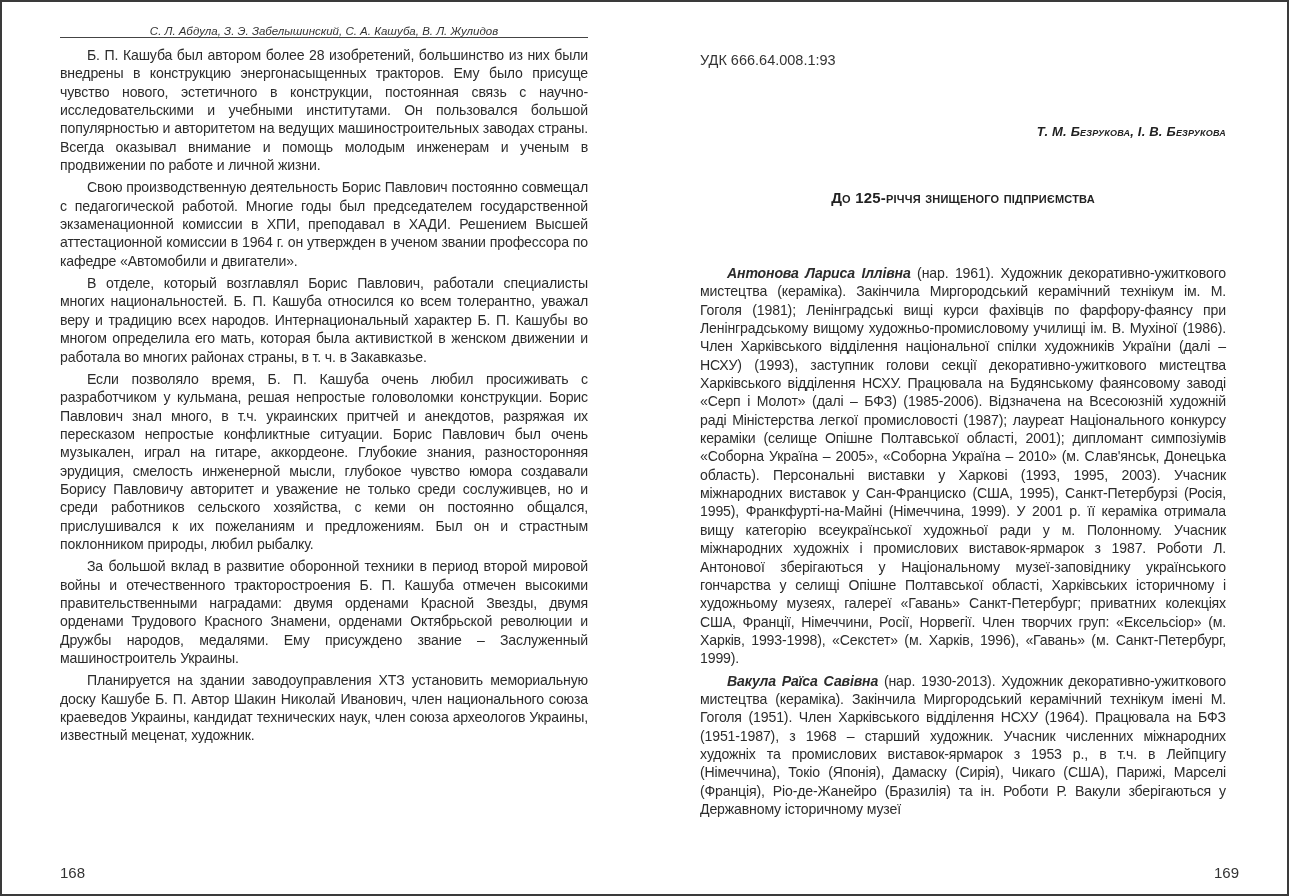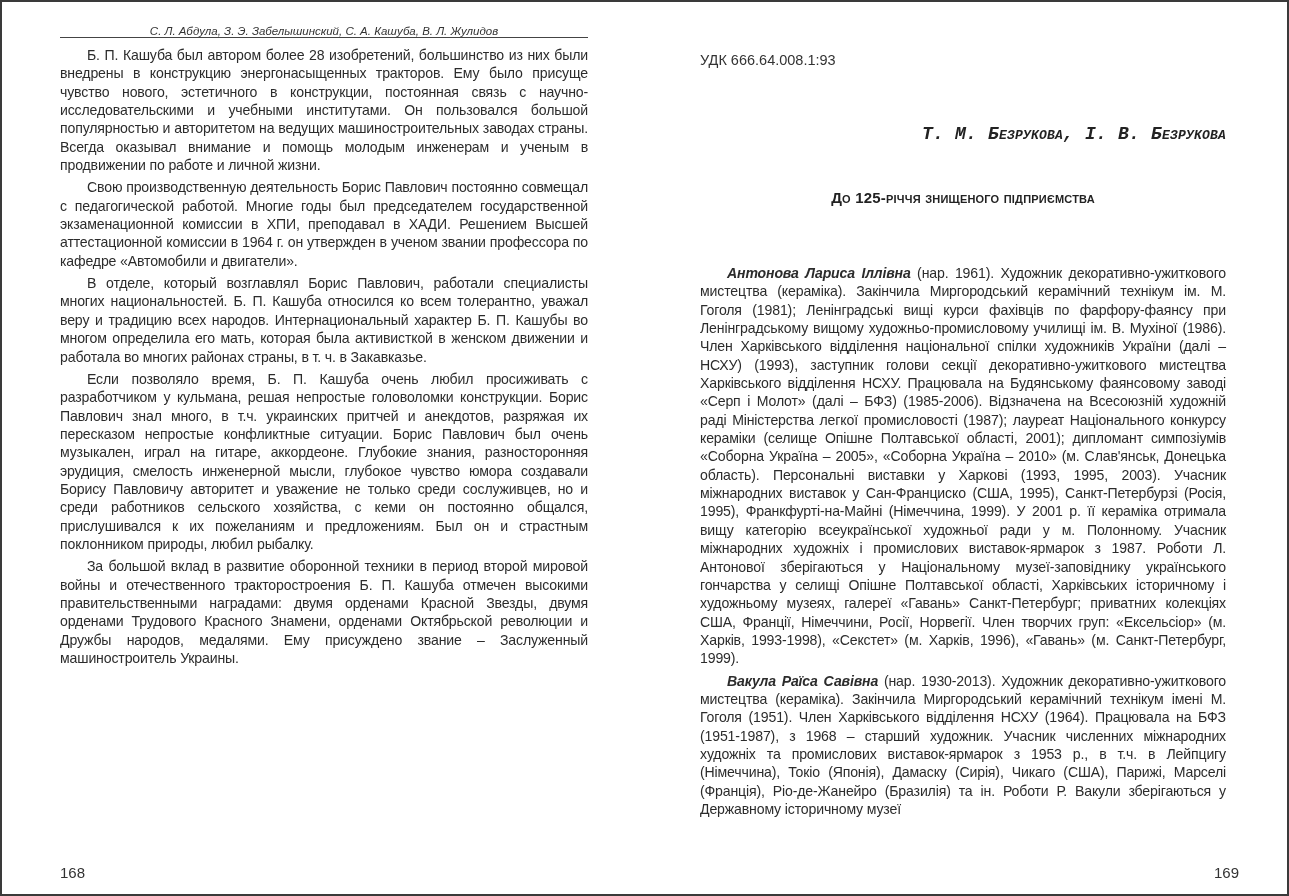--- a/index.html
+++ b/index.html
@@ -25,22 +25,22 @@
   .body-text {
     position: absolute; font-size: 14.1px; line-height: 18.35px;
     text-align: justify; color: #2c2c2c; letter-spacing: -0.15px;
   }
   .left .body-text { left: 58px; top: 44px; width: 528px; }
   .right .body-text { left: 54px; top: 262px; width: 526px; }
   .body-text p { text-indent: 27px; margin-bottom: 4px; }
 
   .udc { position: absolute; left: 54px; top: 50px; font-size: 14.5px; color: #333; }
   .authors {
-    position: absolute; right: 63px; top: 122px; font-size: 18px;
-    font-weight: bold; font-style: italic; color: #222; font-variant: small-caps; letter-spacing: 0.2px; font-family: Liberation Mono, monospace;
+    position: absolute; right: 63px; top: 122px; font-size: 13px;
+    font-weight: bold; font-style: italic; color: #222; font-variant: small-caps; letter-spacing: 0.2px;
   }
   .title {
     position: absolute; left: 54px; top: 186px; width: 526px; text-align: center;
     font-size: 15px; font-weight: bold; line-height: 20px; color: #222;
     font-variant: small-caps; letter-spacing: 0.2px;
   }
   .entry-name { font-weight: bold; font-style: italic; }
 
   .page-number { position: absolute; top: 862px; font-size: 15px; color: #333; }
   .left .page-number { left: 58px; }
@@ -54,20 +54,21 @@
   <div class="page left">
     <div class="running-head">
       <span>С. Л. Абдула, З. Э. Забелышинский, С. А. Кашуба, В. Л. Жулидов</span>
     </div>
     <div class="body-text">
       <p>Б. П. Кашуба был автором более 28 изобретений, большинство из них были внедрены в конструкцию энергонасыщенных тракторов. Ему было присуще чувство нового, эстетичного в конструкции, постоянная связь с научно-исследовательскими и учебными институтами. Он пользовался большой популярностью и авторитетом на ведущих машиностроительных заводах страны. Всегда оказывал внимание и помощь молодым инженерам и ученым в продвижении по работе и личной жизни.</p>
       <p>Свою производственную деятельность Борис Павлович постоянно совмещал с педагогической работой. Многие годы был председателем государственной экзаменационной комиссии в ХПИ, преподавал в ХАДИ. Решением Высшей аттестационной комиссии в 1964 г. он утвержден в ученом звании профессора по кафедре «Автомобили и двигатели».</p>
       <p>В отделе, который возглавлял Борис Павлович, работали специалисты многих национальностей. Б. П. Кашуба относился ко всем толерантно, уважал веру и традицию всех народов. Интернациональный характер Б. П. Кашубы во многом определила его мать, которая была активисткой в женском движении и работала во многих районах страны, в т. ч. в Закавказье.</p>
       <p>Если позволяло время, Б. П. Кашуба очень любил просиживать с разработчиком у кульмана, решая непростые головоломки конструкции. Борис Павлович знал много, в т.ч. украинских притчей и анекдотов, разряжая их пересказом непростые конфликтные ситуации. Борис Павлович был очень музыкален, играл на гитаре, аккордеоне. Глубокие знания, разносторонняя эрудиция, смелость инженерной мысли, глубокое чувство юмора создавали Борису Павловичу авторитет и уважение не только среди сослуживцев, но и среди работников сельского хозяйства, с кеми он постоянно общался, прислушивался к их пожеланиям и предложениям. Был он и страстным поклонником природы, любил рыбалку.</p>
       <p>За большой вклад в развитие оборонной техники в период второй мировой войны и отечественного тракторостроения Б. П. Кашуба отмечен высокими правительственными наградами: двумя орденами Красной Звезды, двумя орденами Трудового Красного Знамени, орденами Октябрьской революции и Дружбы народов, медалями. Ему присуждено звание – Заслуженный машиностроитель Украины.</p>
+      <p>Планируется на здании заводоуправления ХТЗ установить мемориальную доску Кашубе Б. П. Автор Шакин Николай Иванович, член национального союза краеведов Украины, кандидат технических наук, член союза археологов Украины, известный меценат, художник.</p>
     </div>
     <div class="page-number">168</div>
   </div>
 
   <div class="page right">
     <div class="udc">УДК 666.64.008.1:93</div>
     <div class="authors">Т. М. Безрукова, І. В. Безрукова</div>
     <div class="title">
       <div>До 125-річчя знищеного підприємства</div>
     </div>

